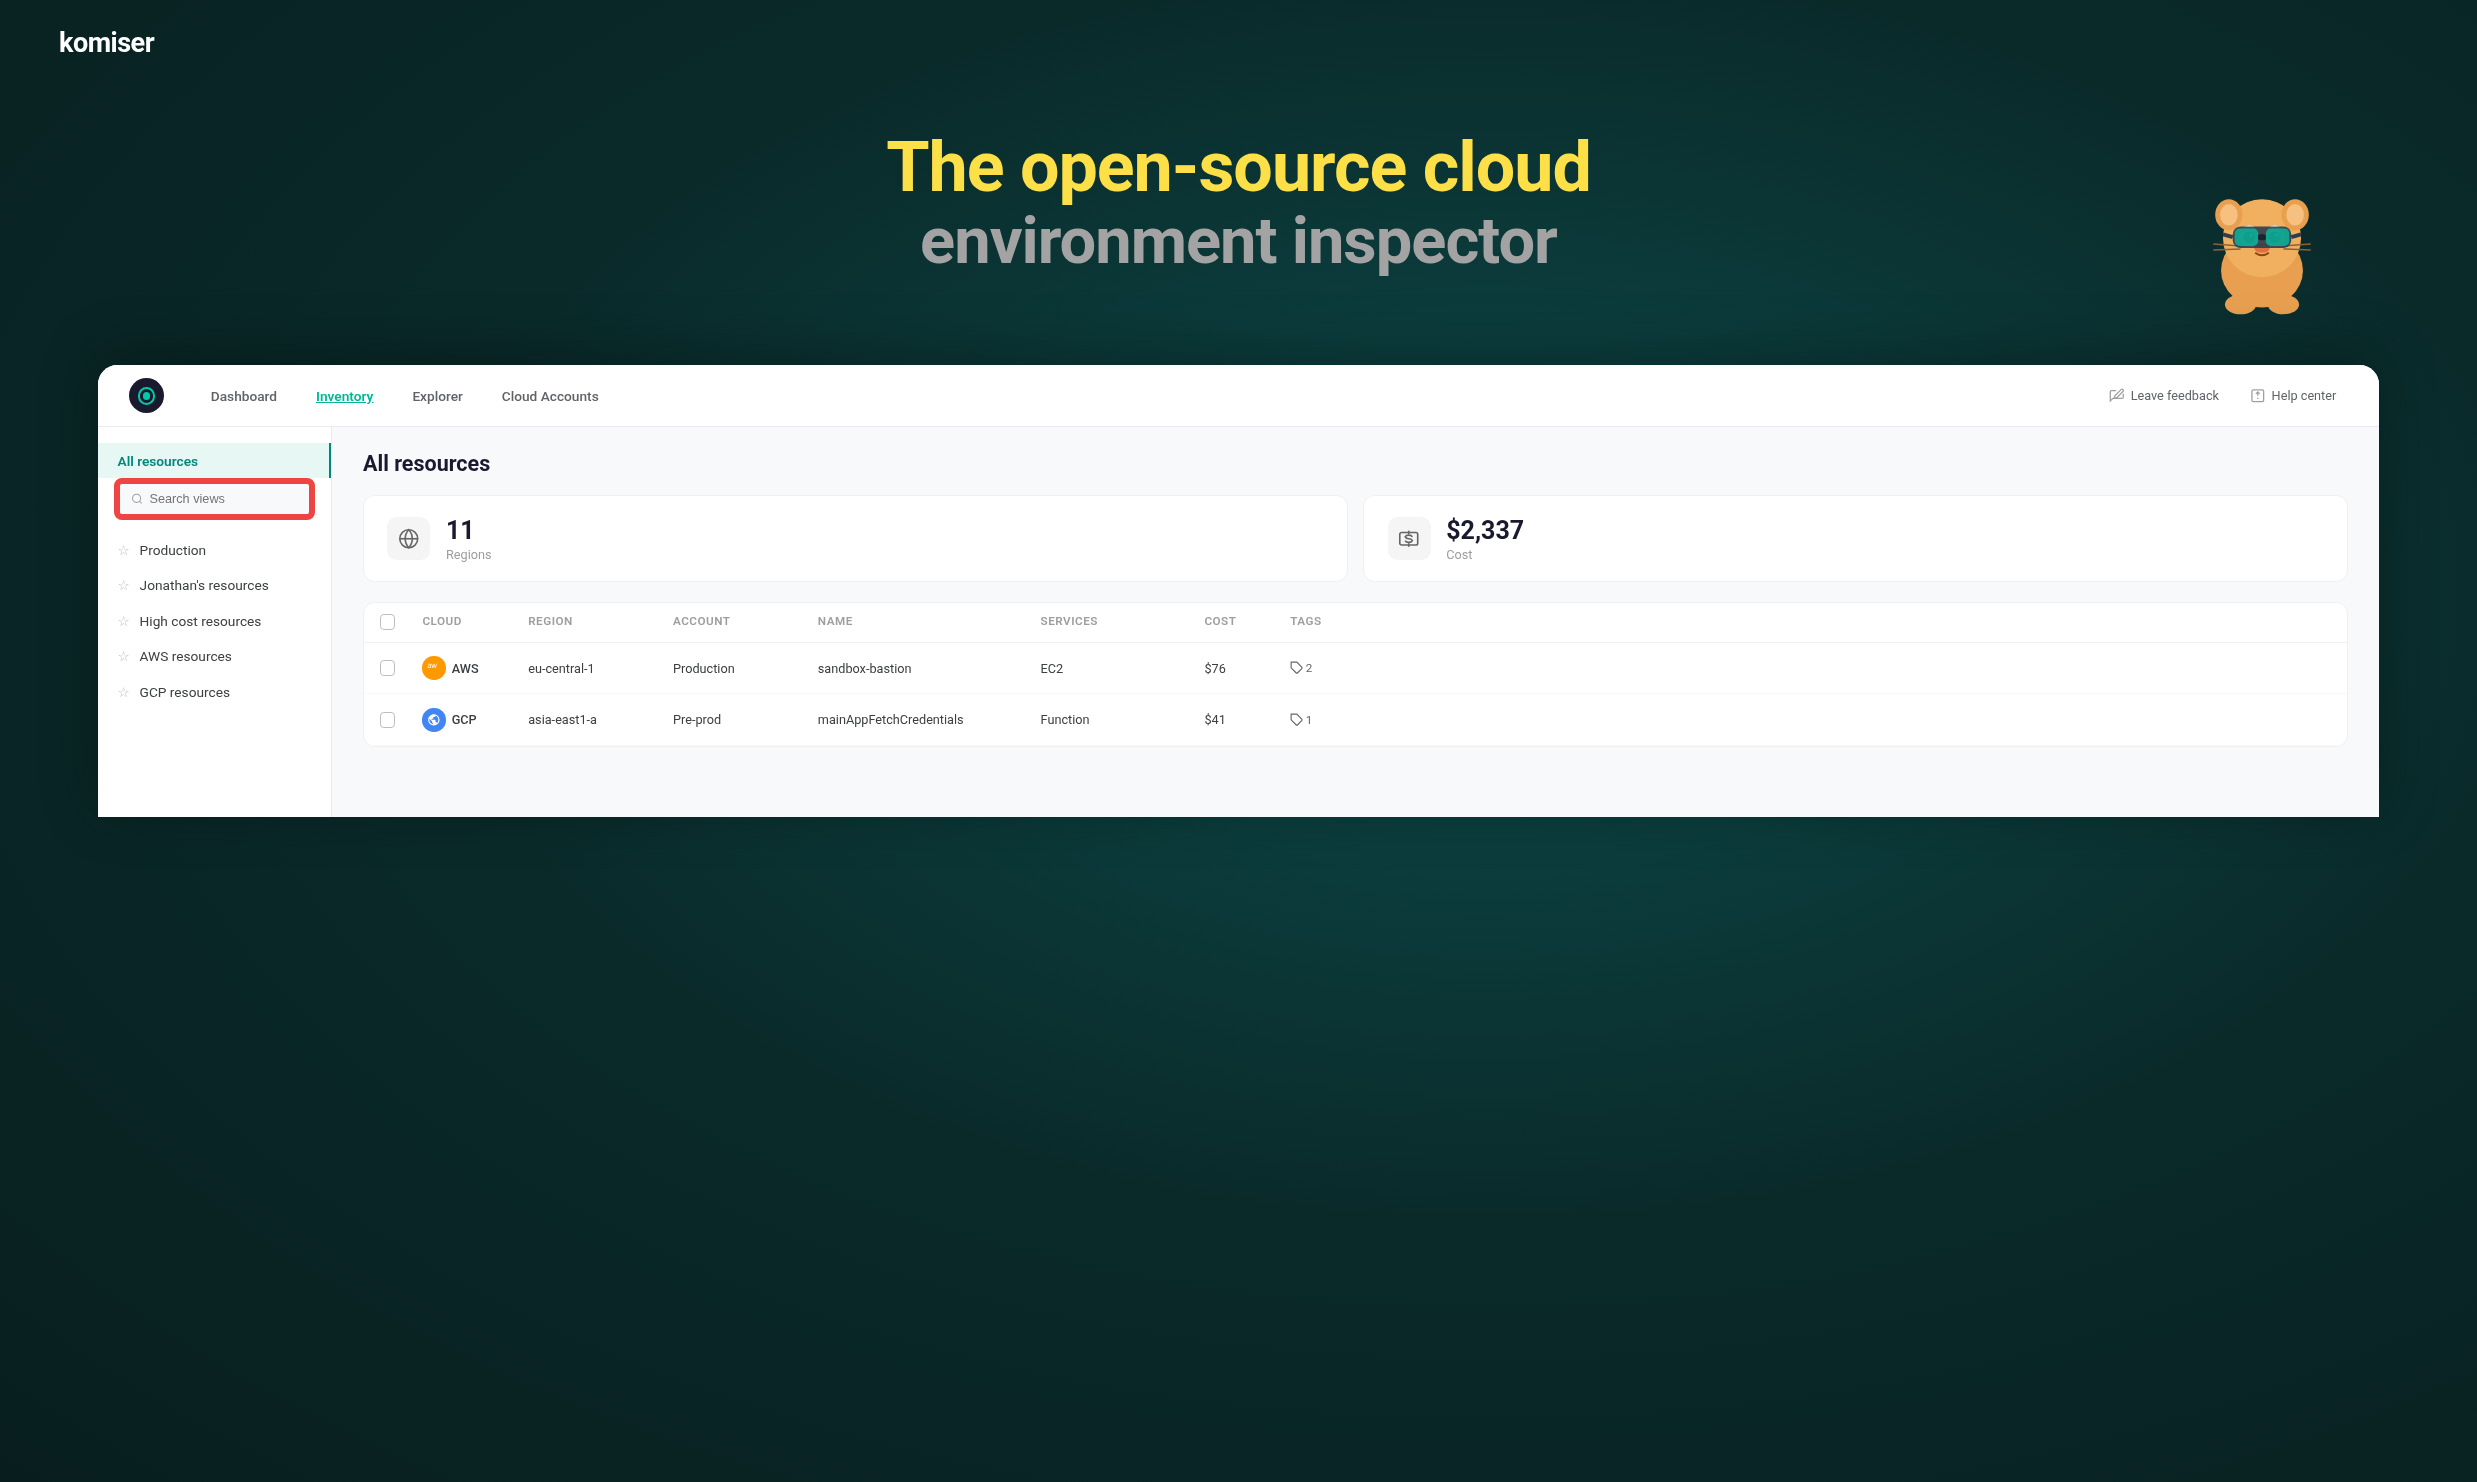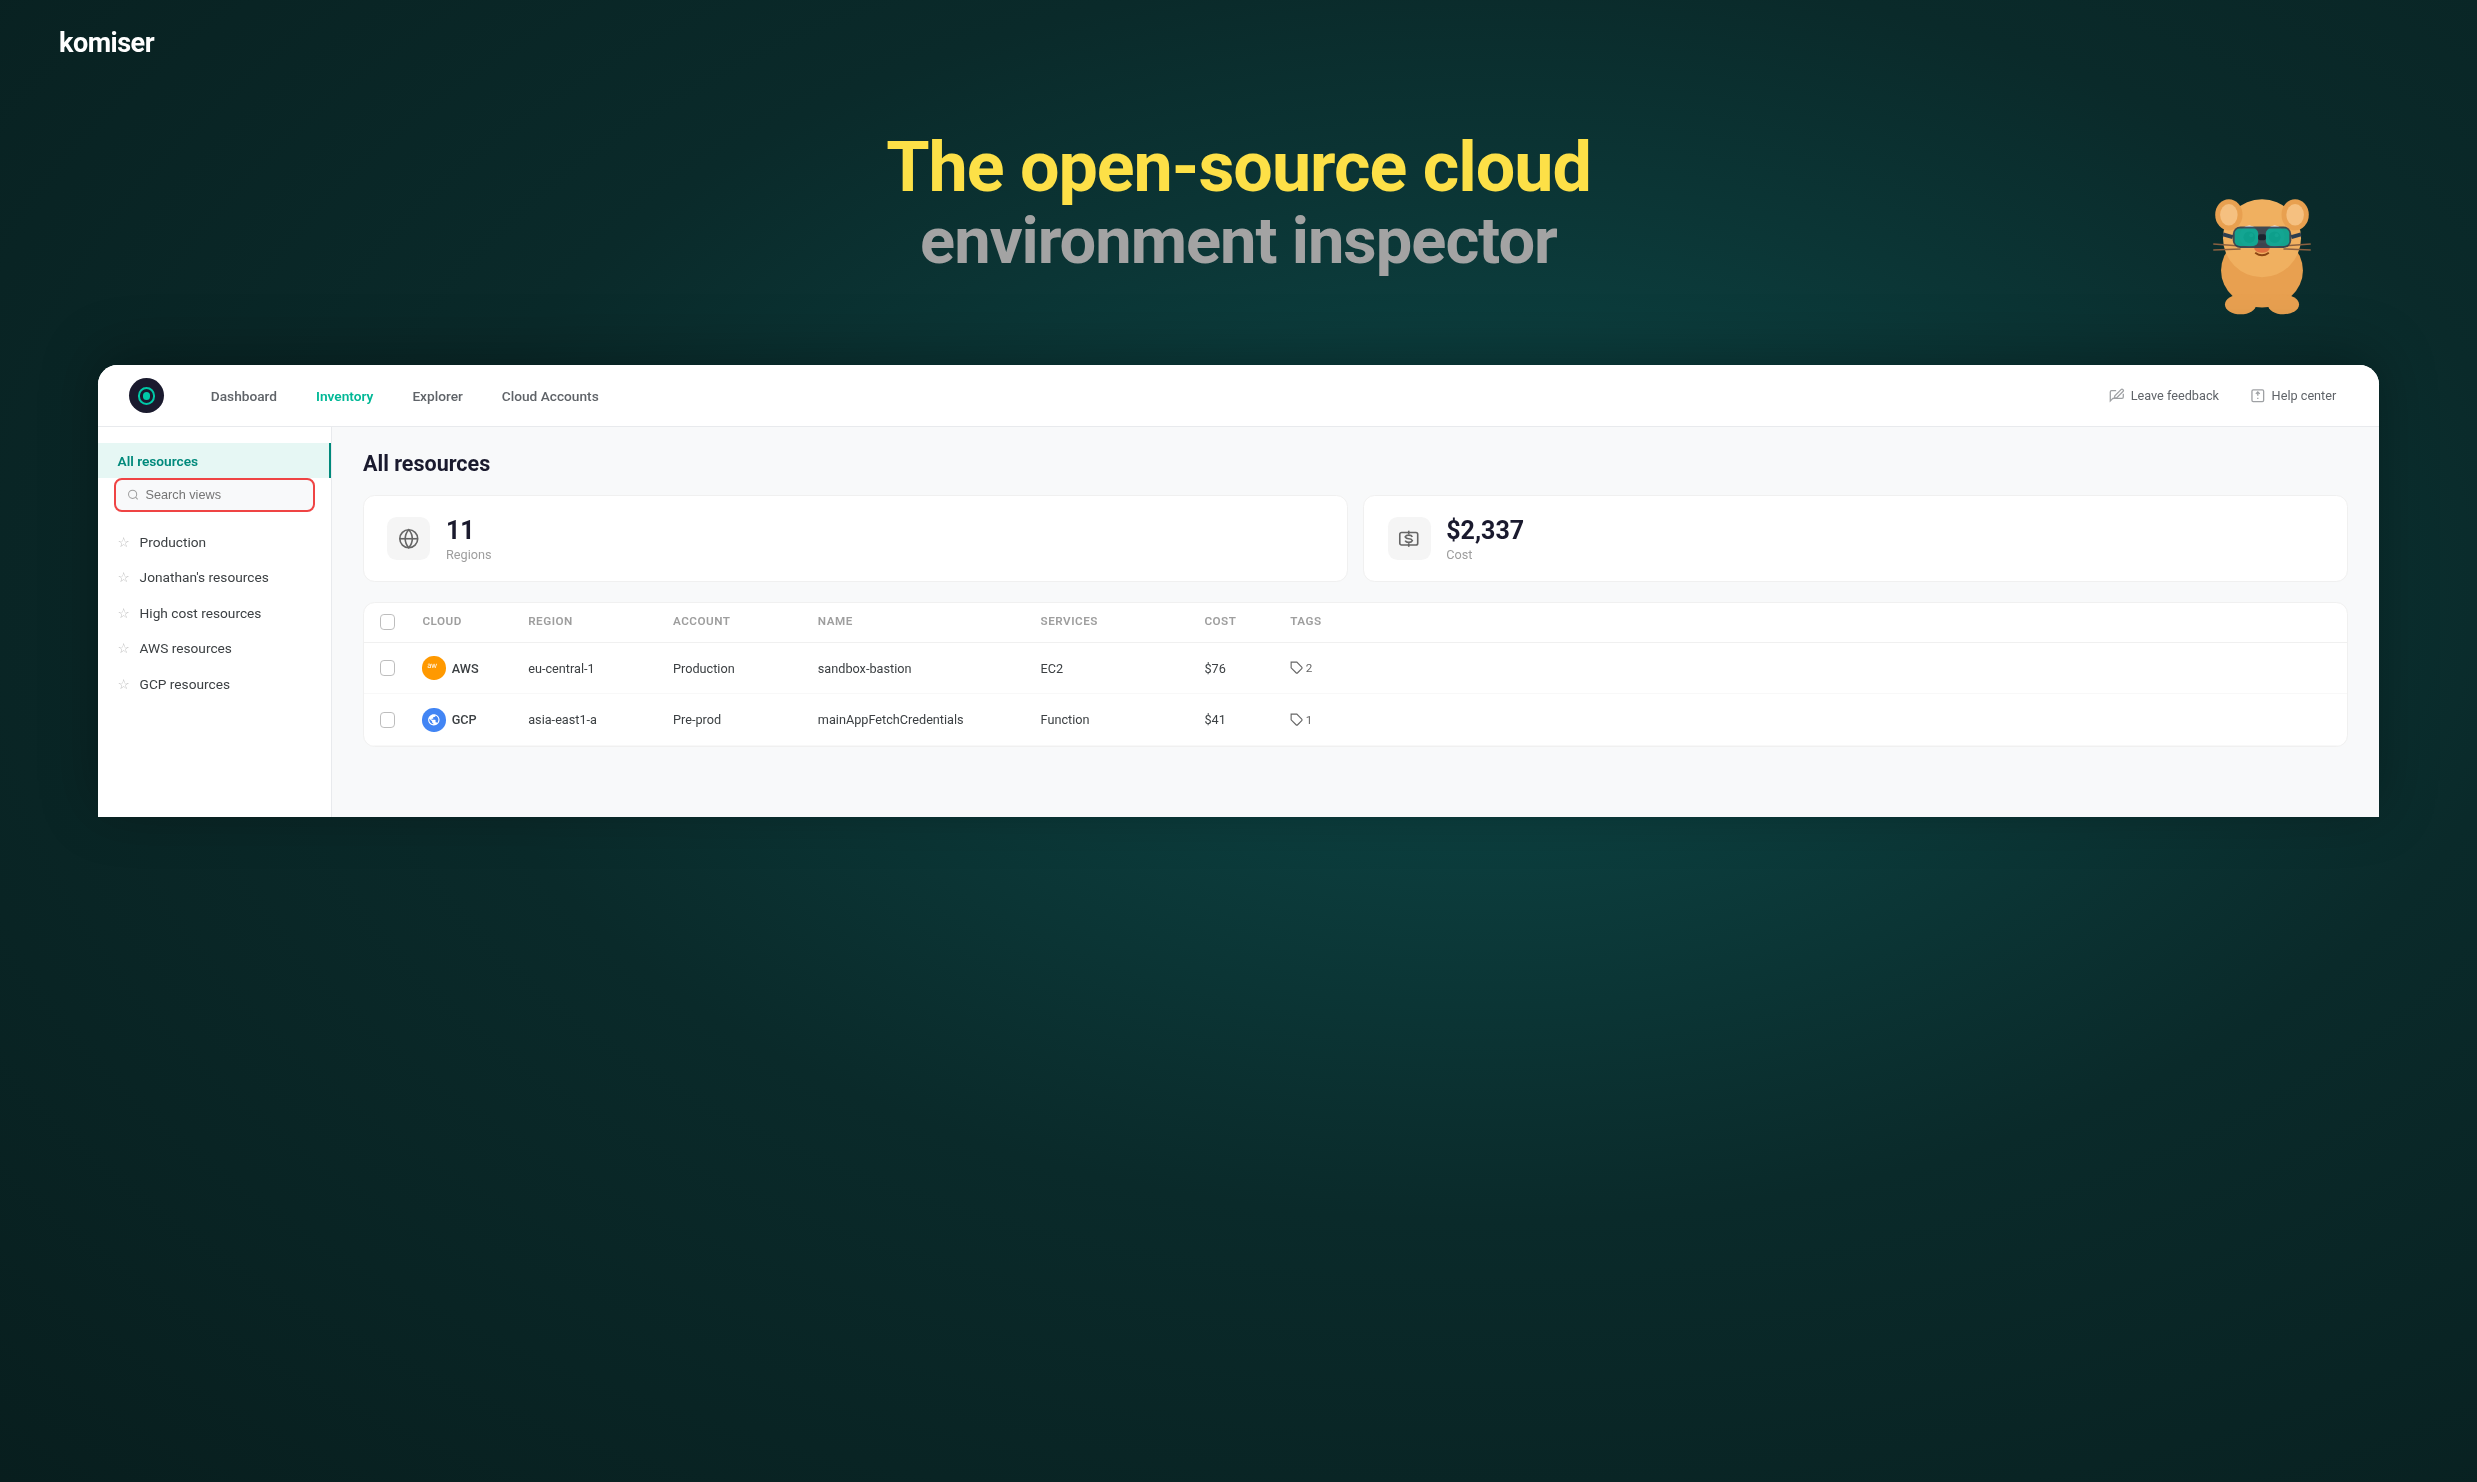--- a/index.html
+++ b/index.html
@@ -117,20 +117,21 @@
       color: #5f6368;
       font-size: 13.7px;
       font-weight: 500;
       cursor: pointer;
       border-radius: 5.9px;
       transition: color 0.2s;
     }
     .nav-item.active {
       color: #00b896;
       font-weight: 600;
+      text-decoration: underline;
     }
 
     .nav-spacer { flex: 1; }
 
     .nav-action {
       display: flex;
       align-items: center;
       gap: 5.9px;
       padding: 7.8px 11.7px;
       color: #5f6368;
@@ -170,21 +171,21 @@
       font-weight: 600;
       border-right: 2.9px solid #00897b;
     }
 
     .search-box {
       margin: 0 15.6px 11.7px;
       display: flex;
       align-items: center;
       gap: 6px;
       padding: 7.8px 11.7px;
-      border: 2px solid #ef4444;
+      border: 6px solid #ef4444;
       border-radius: 7.8px;
       background: #f8f9fa;
     }
     .search-box input {
       border: none;
       outline: none;
       background: transparent;
       font-size: 12.7px;
       color: #5f6368;
       width: 100%;

